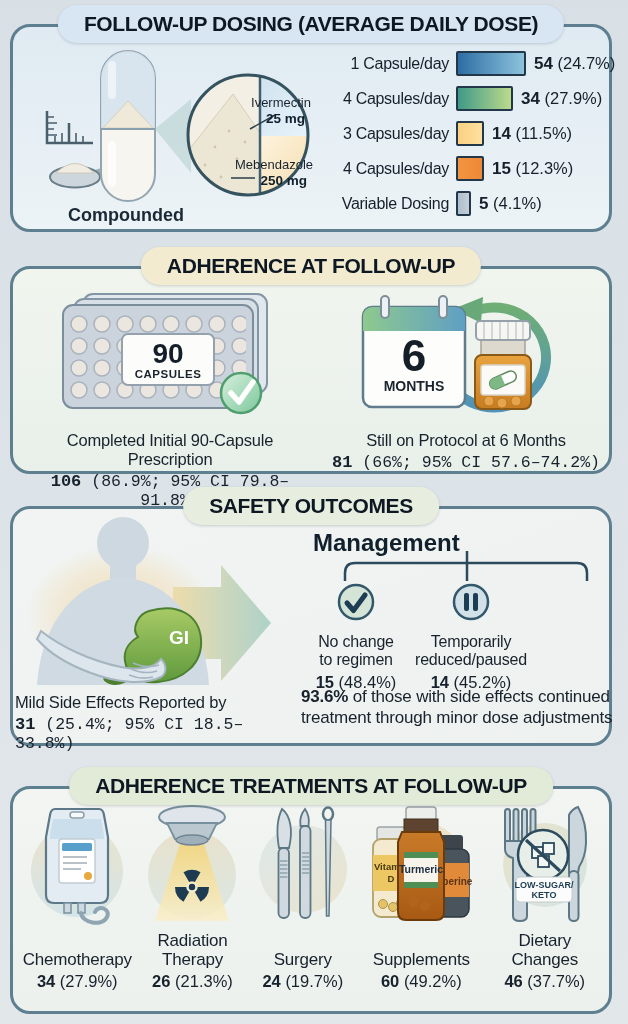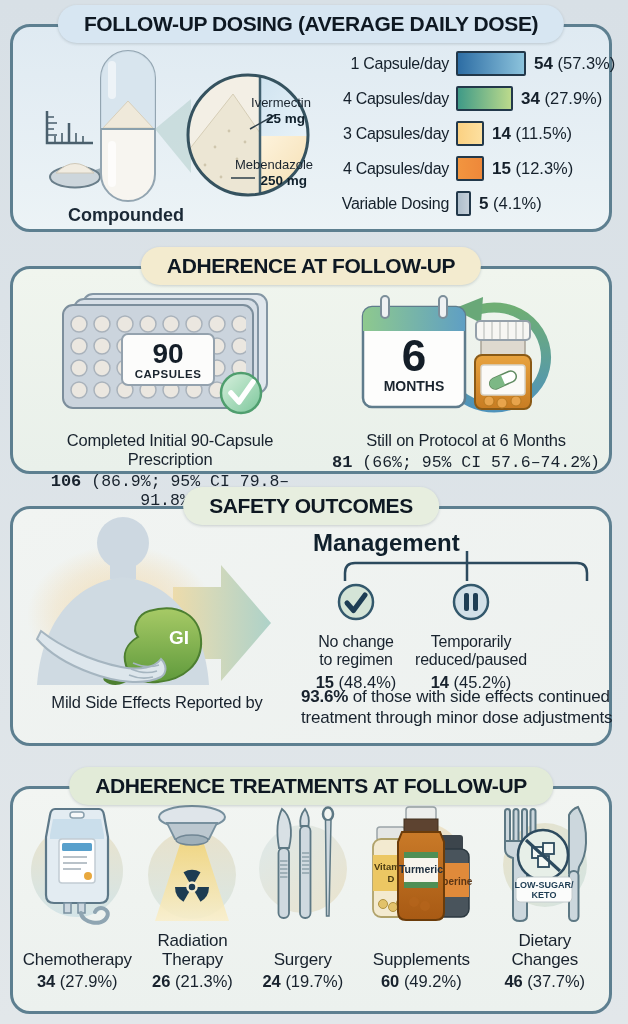--- a/index.html
+++ b/index.html
@@ -26,21 +26,21 @@
 
   
   .s2-col { position:absolute; top:22px; width:290px; text-align:center; }
   .s2-left { left:12px; } .s2-right { left:308px; }
   .caption { font-size:16.5px; letter-spacing:-0.2px; color:#18222d; margin-top:8px; }
   .stat { font-size:16.5px; color:#18222d; margin-top:3px;font-family:Liberation Mono, monospace; }
   .stat b { font-size:17px; }
 
   
   .s3-illus { position:absolute; left:8px; top:8px; }
-  .s3-left-text { position:absolute; left:2px; top:176px; width:284px; text-align:center; }
+  .s3-left-text { position:absolute; left:2px; top:176px; width:284px; }
   .s3-mgmt-title { position:absolute; left:300px; top:20px; width:306px; text-align:left; font-weight:bold; font-size:24px; color:#10202c; }
   .s3-bracket { position:absolute; left:298px; top:42px; }
   .s3-outcomes { position:absolute; left:290px; top:74px; width:326px; display:flex; }
   .s3-col { text-align:center; }
   .s3-col .badge { width:38px; height:38px; margin:0 auto 8px; }
   .s3-lab { font-size:16px; line-height:1.13; letter-spacing:-0.2px; color:#18222d; height:40px; }
   .s3-cnt { font-size:16.5px; color:#18222d; }
   .s3-summary { position:absolute; left:288px; top:178px; width:324px; font-size:17px; line-height:1.22; letter-spacing:-0.2px; color:#18222d; }
 
   
@@ -120,21 +120,21 @@
           <text x="284" y="148" text-anchor="end" font-size="13.5" font-weight="bold" fill="#10202c">250 mg</text>
         </g>
         <text x="103" y="184" text-anchor="middle" font-size="18" font-weight="bold" fill="#1a2835">Compounded</text>
       </svg>
     </div>
 
     <div class="s1-chart">
       <div class="bar-row">
         <div class="bar-label">1 Capsule/day</div>
         <div class="hbar" style="width: 66px; background: linear-gradient(90deg, rgb(45, 109, 164), rgb(140, 195, 220));"></div>
-        <div class="bar-value"><b>54</b> <span>(57.3%)</span></div>
+        <div class="bar-value"><b>54</b> <span>(24.7%)</span></div>
       </div>
       <div class="bar-row">
         <div class="bar-label">4 Capsules/day</div>
         <div class="hbar" style="width: 53px; background: linear-gradient(90deg, rgb(63, 154, 135), rgb(188, 218, 140));"></div>
         <div class="bar-value"><b>34</b> <span>(27.9%)</span></div>
       </div>
       <div class="bar-row">
         <div class="bar-label">3 Capsules/day</div>
         <div class="hbar" style="width: 24px; background: linear-gradient(90deg, rgb(251, 209, 130), rgb(253, 224, 160));"></div>
         <div class="bar-value"><b>14</b> <span>(11.5%)</span></div>
@@ -261,20 +261,21 @@
           <text x="148" y="127" font-size="19" font-weight="bold" fill="#ffffff">GI</text>
         </g>
         <g>
           <path d="M20,114 C40,130 70,144 100,150 C120,154 134,150 140,142 C146,148 146,156 140,160 C124,168 96,166 70,156 C48,148 28,136 16,122 Z" fill="#dde6ec" stroke="#a5b5c0" stroke-width="2"></path>
           <path d="M112,146 q14,6 26,2 M110,152 q14,6 26,2 M108,158 q12,5 24,2" stroke="#a5b5c0" stroke-width="1.5" fill="none"></path>
         </g>
       </svg>
     </div>
     <div class="s3-left-text">
       <div class="caption">Mild Side Effects Reported by</div>
+      <div class="stat"><b>31</b> <span>(25.4%; 95% CI 18.5–33.8%)</span></div>
     </div>
 
     <div class="s3-mgmt-title">Management</div>
     <svg class="s3-bracket" width="310" height="30" viewBox="0 0 310 30">
       <path d="M156,0 V12 M34,30 V22 Q34,12 44,12 H266 Q276,12 276,22 V30 M156,12 V30" stroke="#2c4a5e" stroke-width="2.5" fill="none"></path>
     </svg>
 
     <div class="s3-outcomes">
       <div class="s3-col" style="width:106px;">
         <svg class="badge" viewBox="0 0 38 38">

